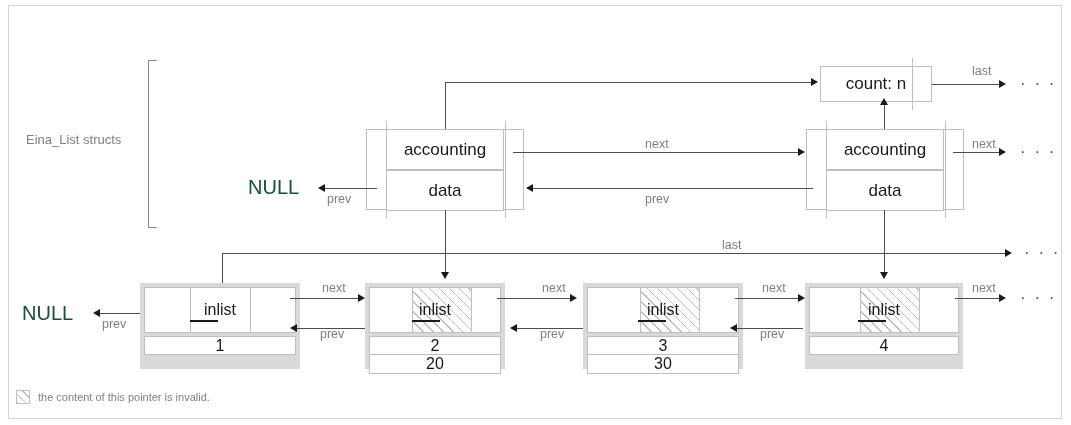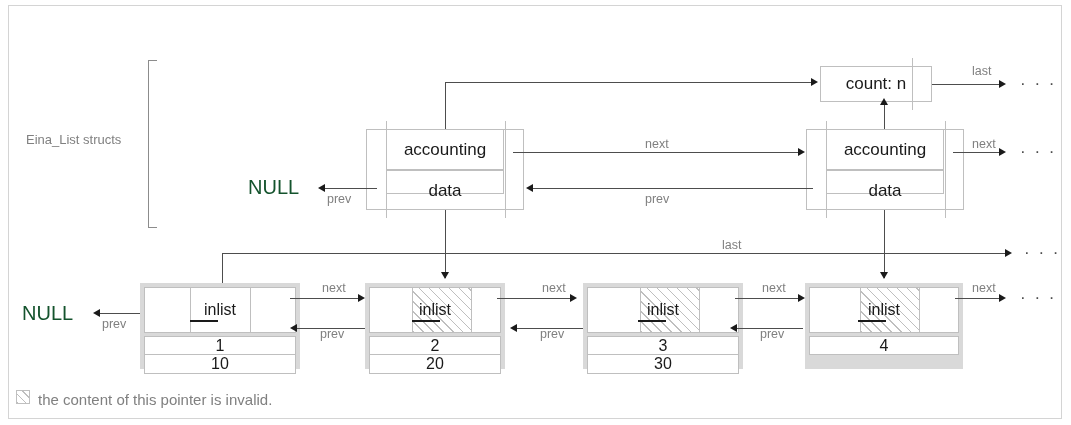--- a/index.html
+++ b/index.html
@@ -11,21 +11,21 @@
   .lbl{position:absolute;color:#808080;font-size:12.5px;white-space:nowrap;}
   .dots{position:absolute;color:#4d4d4d;font-size:17px;letter-spacing:2px;white-space:nowrap;}
   .null{position:absolute;color:#14532d;font-size:20px;white-space:nowrap;}
   .bracket-label{position:absolute;color:#808080;font-size:13px;white-space:nowrap;}
 
   
   .acct{position:absolute;border:1px solid #bfbfbf;box-sizing:border-box;background:#fff;}
   .acct .cell{position:absolute;left:19px;right:19px;border:1px solid #bfbfbf;box-sizing:border-box;
               text-align:center;color:#1a1a1a;font-size:17px;background:#fff;}
   .acct .cell.top{top:-1px;height:41px;line-height:39px;}
-  .acct .cell.bot{top:40px;height:24px;line-height:39px;}
+  .acct .cell.bot{top:40px;height:41px;line-height:39px;}
   .acct .vsep{position:absolute;top:-9px;bottom:-9px;width:0;border-left:1px solid #bfbfbf;}
 
   
   .countbox{position:absolute;border:1px solid #bfbfbf;box-sizing:border-box;background:#fff;
             color:#1a1a1a;font-size:17px;text-align:center;}
   .countbox .vsep{position:absolute;top:-9px;bottom:-9px;width:0;border-left:1px solid #bfbfbf;}
 
   
   .node{position:absolute;background:#d9d9d9;box-sizing:border-box;padding:4px;}
   .node .row{position:relative;background:#fff;border:1px solid #bfbfbf;box-sizing:border-box;
@@ -49,21 +49,21 @@
         border-top:4px solid transparent;border-bottom:4px solid transparent;}
   .ar-d{position:absolute;width:0;height:0;border-top:7px solid #1a1a1a;
         border-left:4px solid transparent;border-right:4px solid transparent;}
 
   
   .bracket{position:absolute;border:1px solid #8c8c8c;border-right:none;width:9px;box-sizing:border-box;}
 
   
   .legend-sq{position:absolute;width:14px;height:14px;border:1px solid #bfbfbf;box-sizing:border-box;
     background-image:repeating-linear-gradient(45deg,#bfbfbf 0 1px,transparent 1px 6px);}
-  .legend-tx{position:absolute;color:#808080;font-size:15px;white-space:nowrap;}
+  .legend-tx{position:absolute;color:#808080;font-size:11px;white-space:nowrap;}
 </style>
 </head>
 <body>
 
 <div id="root">
 
   <div class="frame"></div>
 
   <div class="bracket" style="left:148px;top:60px;height:168px;"></div>
   <div class="bracket-label" style="left:26px;top:132px;">Eina_List structs</div>
@@ -135,21 +135,20 @@
   <div class="lbl" style="left:102px;top:317px;">prev</div>
 
   <div class="node" style="left:140px;top:283px;width:160px;height:86px;">
     <div class="row inl">
       <div class="vsep" style="left:45px;"></div>
       <div class="vsep" style="left:105px;"></div>
       <div class="ptrmark" style="left:45px;top:32px;width:28px;"></div>
       <span class="inl-text">inlist</span>
     </div>
     <div class="row num first">1</div>
-    <div class="row num">10</div>
   </div>
   <div class="h" style="left:290px;top:298px;width:72px;"></div>
   <div class="ar-r" style="left:358px;top:294px;"></div>
   <div class="lbl" style="left:322px;top:281px;">next</div>
 
   <div class="node" style="left:365px;top:283px;width:140px;height:86px;">
     <div class="row inl">
       <div class="hatch" style="left:42px;width:58px;"></div>
       <div class="ptrmark" style="left:42px;top:32px;width:28px;"></div>
       <span class="inl-text">inlist</span>

